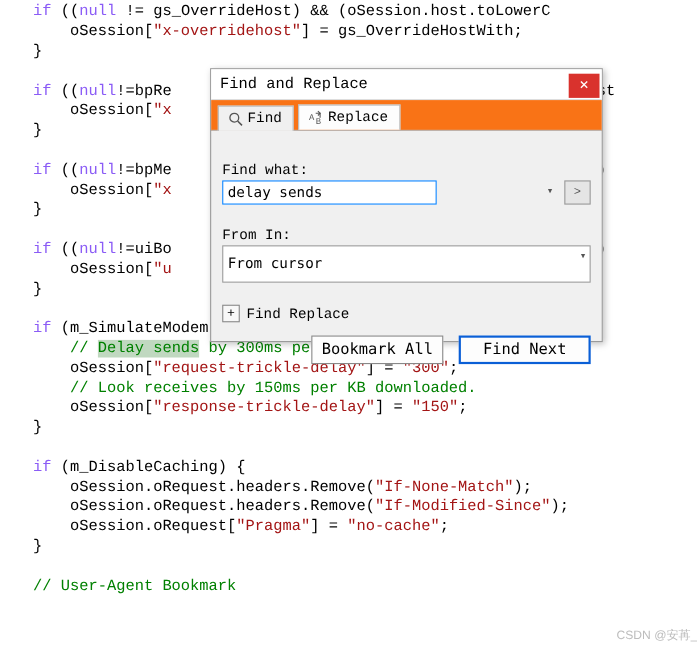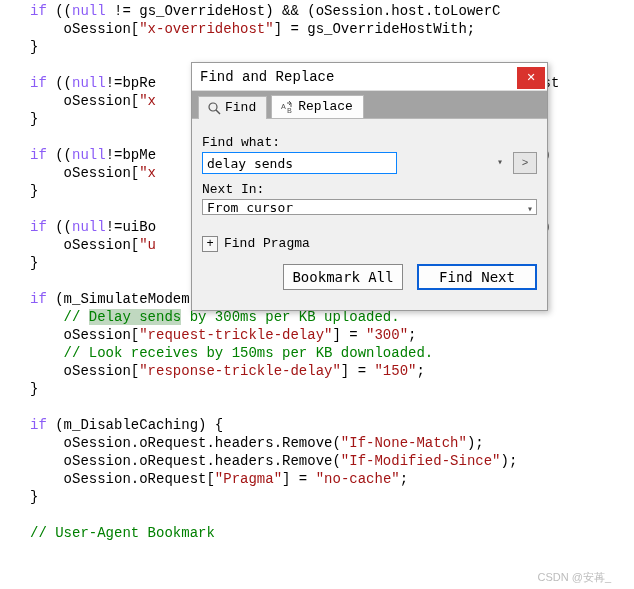--- a/index.html
+++ b/index.html
@@ -44,52 +44,52 @@
   .dlg-close {
     width: 28px; height: 22px;
     background: #d9322d; color: #fff;
     display: flex; align-items: center; justify-content: center;
     font-family: Arial, sans-serif; font-size: 11px;
     margin-right: 2px; margin-top: 2px;
   }
   .dlg-tabs {
     display: flex; gap: 4px;
     padding: 4px 6px 0 6px;
-    background: #a3a3a3;
+    background: #f97316;
     border-bottom: 1px solid #b8b8b8;
   }
   .dlg-tab {
     display: flex; align-items: center; gap: 4px;
     padding: 3px 10px 4px 8px;
     border: 1px solid #b8b8b8;
     border-bottom: none;
     background: #fdfdfd;
     position: relative;
     font-size: 13px;
   }
   .dlg-tab.active { background: #f0f0f0; top: 1px; }
   .tab-icon { width: 14px; height: 14px; display: inline-flex; align-items: center; justify-content: center; }
   .dlg-body { padding: 8px 10px 10px 10px; }
-  .dlg-label { margin-top: 8px; margin-bottom: 2px; color: #000; font-size: 13px; }
+  .dlg-label { margin-top: 20px; margin-bottom: 2px; color: #000; font-size: 13px; }
   .dlg-row { display: flex; gap: 6px; align-items: center; margin-bottom: 6px; }
   .dlg-input {
     flex: 1; height: 22px;
     border: 1px solid #0a84ff;
     background: #fff;
     font-family: Consolas, monospace; font-size: 13px;
     padding: 0 20px 0 4px;
     position: relative;
   }
   .dlg-input-wrap { position: relative; flex: 1; }
   .dd-arrow {
     position: absolute; right: 4px; top: 4px;
     font-size: 10px; color: #555; pointer-events: none;
   }
   .dlg-select {
-    width: 100%; height: 16px;
+    width: 100%; height: 34px;
     border: 1px solid #9a9a9a; background: #fff;
     font-family: Consolas, monospace; font-size: 13px;
     padding: 0 4px;
   }
   .sq-btn {
     width: 24px; height: 22px;
     border: 1px solid #9a9a9a; background: #e5e5e5;
     display: flex; align-items: center; justify-content: center;
     font-size: 11px; color: #555;
   }
@@ -102,21 +102,21 @@
   .btn-row { display: flex; gap: 14px; justify-content: flex-end; margin-top: 12px; }
   .btn {
     min-width: 120px; height: 26px;
     border: 1px solid #888; background: #fdfdfd;
     display: flex; align-items: center; justify-content: center;
     font-family: Consolas, monospace; font-size: 14px;
   }
   .btn.primary { border: 2px solid #0a5fd6; }
 
   .watermark {
-    position: absolute; right: 23px; bottom: 4px;
+    position: absolute; right: 0; bottom: 4px;
     font-family: Arial, sans-serif; font-size: 11px;
     color: #bdbdbd;
   }
 </style>
 </head>
 <body>
 
 <div class="code-area"><span><span class="kw">if</span> ((<span class="kw">null</span> != gs_OverrideHost) &amp;&amp; (oSession.host.toLowerC</span>
 <span>    oSession[<span class="str">"x-overridehost"</span><span>] = gs_OverrideHostWith;</span></span>
 <span>}</span>
@@ -181,32 +181,32 @@
     <div class="dlg-label">Find what:</div>
     <div class="dlg-row">
       <div class="dlg-input-wrap">
         <input class="dlg-input" value="delay sends" style="">
         <span class="dd-arrow">▾</span>
       </div>
       <div class="sq-btn">
         <span>&gt;</span>
       </div>
     </div>
-    <div class="dlg-label">Next In:</div>
+    <div class="dlg-label">From In:</div>
     <div class="dlg-row">
       <div class="dlg-input-wrap">
         <input class="dlg-select" value="From cursor" style="">
         <span class="dd-arrow">▾</span>
       </div>
     </div>
     <div class="opts-row">
       <div class="expander">
         <span>+</span>
       </div>
-      <span>Find Pragma</span>
+      <span>Find Replace</span>
     </div>
     <div class="btn-row">
       <div class="btn">
         <span>Bookmark All</span>
       </div>
       <div class="btn primary">
         <span>Find Next</span>
       </div>
     </div>
   </div>

